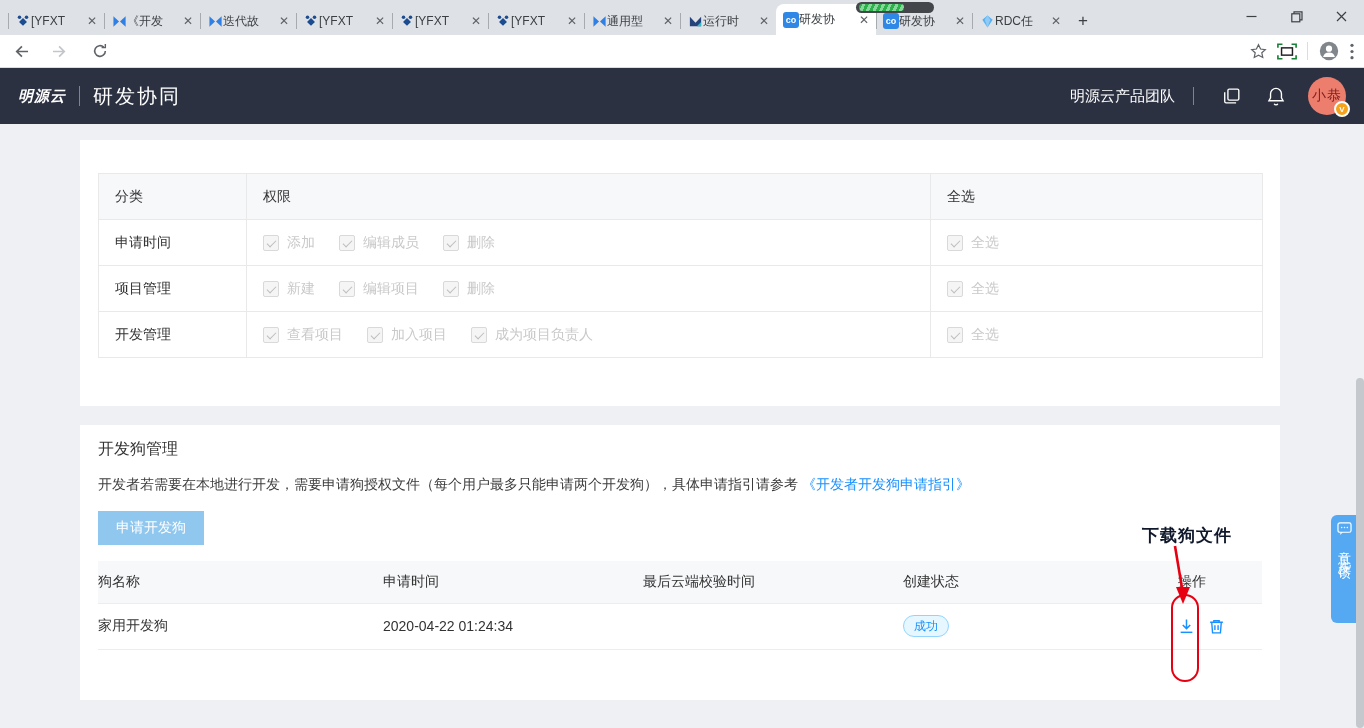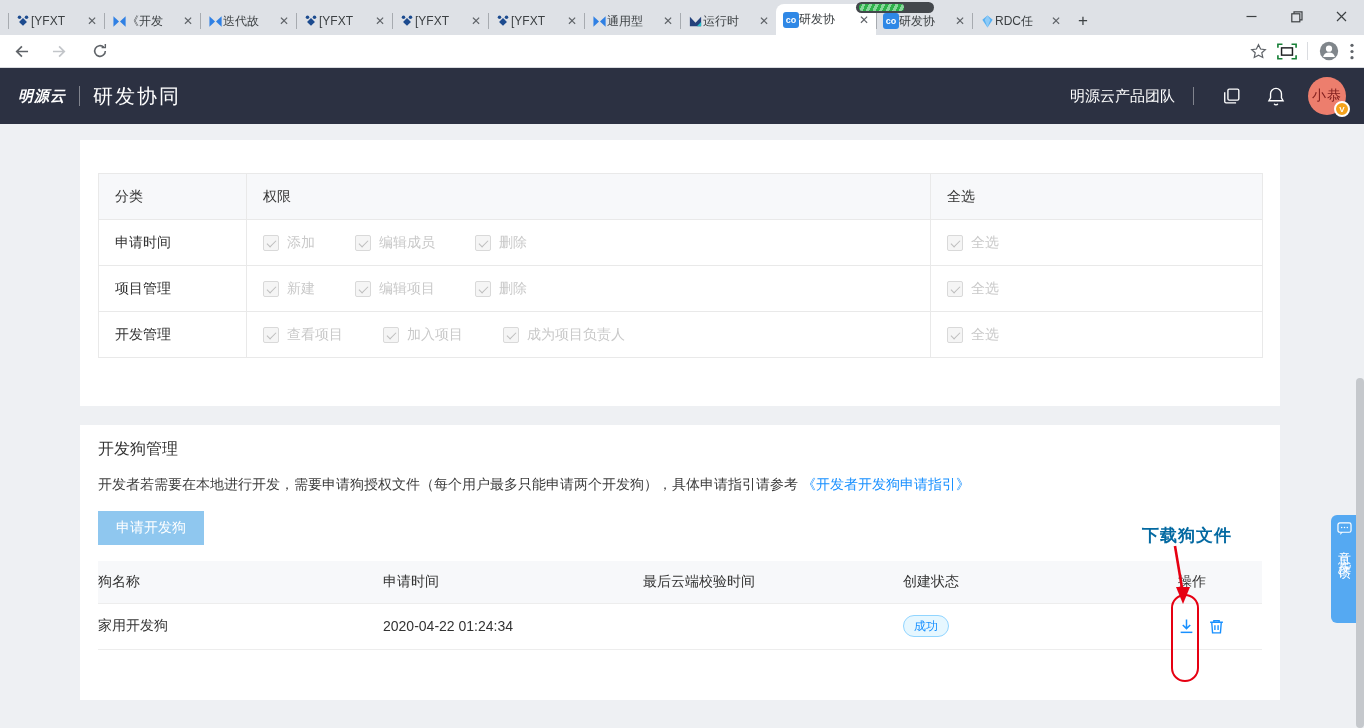--- a/index.html
+++ b/index.html
@@ -53,41 +53,41 @@
   .page { position:absolute; top:124px; left:0; width:1364px; height:604px; background:#eef0f3; }
   .card { position:absolute; left:80px; width:1200px; background:#fff; }
   .card1 { top:16px; height:266px; padding:16px 18px 0 18px; }
   .card2 { top:301px; height:275px; padding:14px 2px 0 18px; }
   .section-title { font-size:16px; color:#333; font-weight:500; }
 
   table.grid { border-collapse:collapse; table-layout:fixed; width:1164px; margin-top:17px; }
   table.grid th, table.grid td { border:1px solid #e9e9e9; font-weight:normal; text-align:left; padding:0 16px; font-size:14px; color:#333;margin-left:24px; }
   table.grid th { background:#f7f8fa; height:46px; }
   table.grid td { height:46px; background:#fff; }
-  .perm-group { display:flex; align-items:center; gap:40px; }
+  .perm-group { display:flex; align-items:center; gap:24px; }
   .perm-item { display:flex; align-items:center; gap:8px; color:#c9c9c9; font-size:14px; }
   .cb { position:relative; width:16px; height:16px; background:#f5f5f5; border:1px solid #d9d9d9; border-radius:2px; flex:0 0 auto; }
   .cb::after { content:""; position:absolute; left:5px; top:2px; width:4px; height:8px; border-right:1.6px solid #bdbdbd; border-bottom:1.6px solid #bdbdbd; transform:rotate(45deg); }
 
   .desc { margin-top:16px; font-size:14px; color:#3c3c3c; }
   .desc a { color:#1890ff; text-decoration:none; }
   .apply-btn { margin-top:17px; display:inline-block; background:#8fc7ef; color:#fff; font-size:14px; border:none; border-radius:0; padding:8px 18px; cursor:not-allowed; }
 
   table.dog { border-collapse:collapse; table-layout:fixed; width:1164px; margin-top:16px; }
   table.dog th { background:#f7f8fa; font-weight:normal; text-align:left; font-size:14px; color:#333; height:42px; padding:0 4px 0 0; }
   table.dog td { border-bottom:1px solid #ededed; font-size:14px; color:#333; height:46px; padding:0 4px 0 0; }
   table.dog th:first-child, table.dog td:first-child { padding-left:0; }
   table.dog tr { border-top:1px solid #ededed; }
   table.dog thead tr { border-top:none; }
   .status-pill { display:inline-block; padding:3px 10px; font-size:12px; color:#1890ff; background:#e6f7ff; border:1px solid #91d5ff; border-radius:12px; line-height:1.2; }
   .ops { display:flex; align-items:center; gap:13px; }
   .op-icon { display:flex; cursor:pointer; }
 
   
-  .anno-label { position:absolute; left:1142px; top:400px; font-family:Liberation Sans, sans-serif; font-weight:bold; font-size:17px; color:#0369a1; letter-spacing:1px; white-space:nowrap; }
+  .anno-label { position:absolute; left:1142px; top:400px; font-family:Liberation Sans, sans-serif; font-weight:bold; font-size:17px; color:#0f172a; letter-spacing:1px; white-space:nowrap; }
   .anno-arrow { position:absolute; left:1166px; top:420px; }
   .anno-rect { position:absolute; left:1171px; top:470px; width:28px; height:88px; border:2px solid #e60012; border-radius:14px; }
 
   
   .feedback { position:absolute; top:391px; right:7px; width:26px; height:108px; background:#55a9f2; border-radius:6px 0 0 6px; display:flex; flex-direction:column; align-items:center; padding-top:7px; gap:5px; cursor:pointer; }
   .feedback-text { writing-mode:vertical-rl; text-orientation:upright; color:#fff; font-size:13px; letter-spacing:5px; }
   .scroll-thumb { position:absolute; top:254px; right:0; width:8px; height:350px; background:#c5c8cc; border-radius:4px; }
 </style>
 </head>
 <body>

